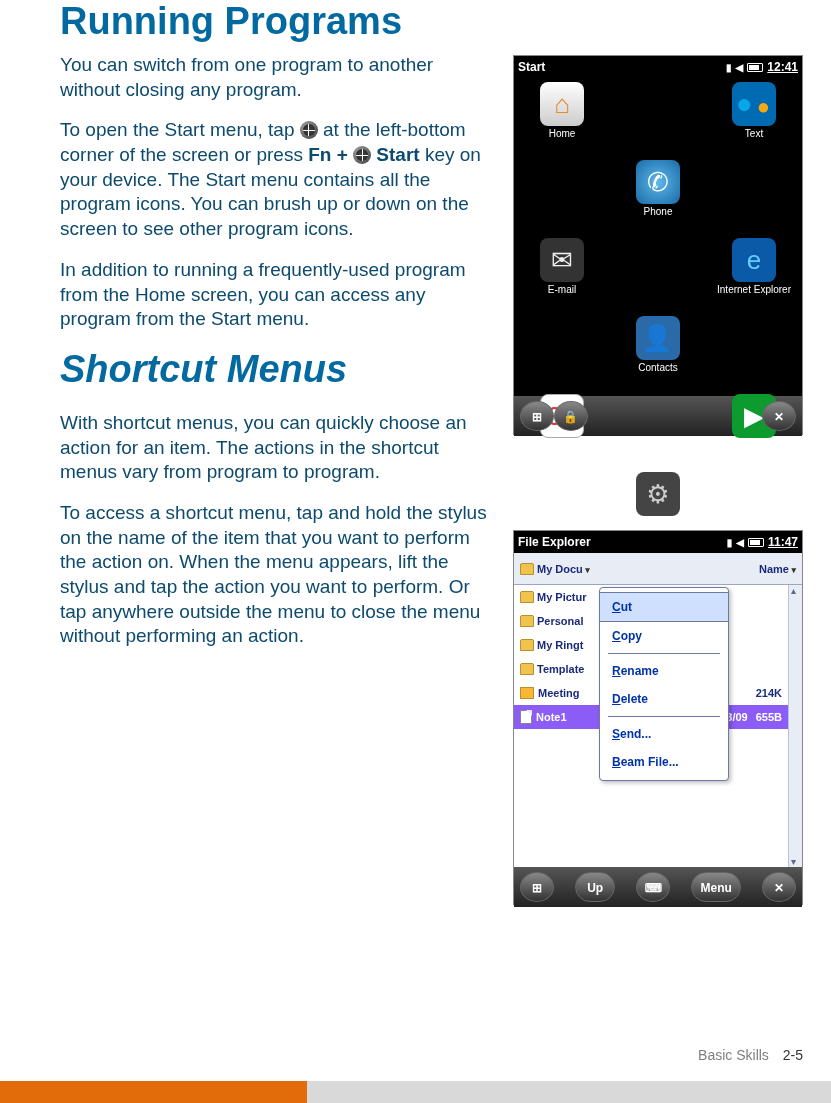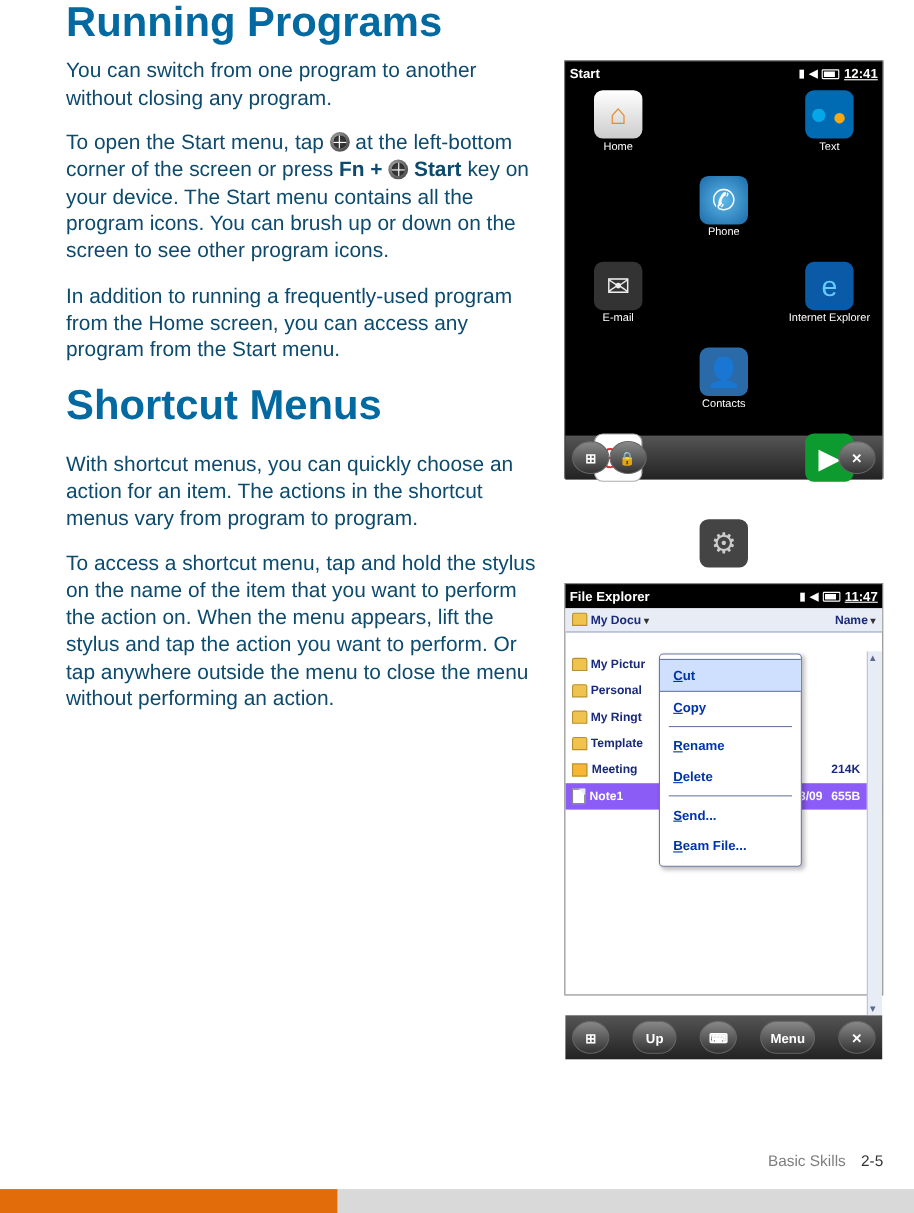--- a/index.html
+++ b/index.html
@@ -16,21 +16,21 @@
     position: relative;
     height: 100%;
   }
   h1 {
     color: #0369a1;
     font-size: 38px;
     font-weight: bold;
     margin-bottom: 10px;
     padding-top: 0;
   }
-  h1.h2 { margin-bottom: 20px; }
+  h1.h2 { margin-bottom: 20px; font-style: italic; }
   p.body {
     font-size: 19px;
     line-height: 1.3;
     color: #0c4a6e;
     margin-bottom: 16px;
     max-width: 430px;
   }
   .inline-icon {
     display: inline-block;
     width: 18px;
@@ -119,33 +119,32 @@
     background: linear-gradient(#888,#333);
     border: 1px solid #666;
     color:#fff;
     font: bold 12px/30px Tahoma,sans-serif;
     text-align:center;
     min-width: 40px;
     padding: 0 8px;
   }
   .rbtn.circle { width:34px; min-width:34px; border-radius:50%; padding:0; }
   .fe-breadcrumb {
-    height:22px; background:#e8ecf4; border-bottom:1px solid #9aa6c4;
+    height:32px; background:#e8ecf4; border-bottom:1px solid #9aa6c4;
     display:flex; align-items:center; justify-content:space-between;
     font: bold 11px Tahoma,sans-serif; color:#1a2a7a;
     padding: 0 6px;
   }
   .fe-breadcrumb .drop::after { content:" ▾"; font-size:9px; color:#333;}
   .fx-ico { display:inline-block; width:14px; height:12px; background:#f0c34e; border:1px solid #b8902e; border-radius:2px 2px 0 0; vertical-align:-2px; margin-right:3px; }
   .fe-list {
     position:relative;
-    height: 331px;
+    height: 282px;
     overflow:hidden;
     font: 11px Tahoma,sans-serif;
-    margin-top: 17px;
   }
   .fe-row {
     display:flex; align-items:center;
     height: 24px;
     padding: 0 6px;
     color:#1a2a7a;
     font-weight:bold;
   }
   .fe-row.sel { background:#8b5cf6; color:#fff; }
   .fe-row .fname { flex:1; white-space:nowrap; overflow:hidden; text-overflow:ellipsis; }

